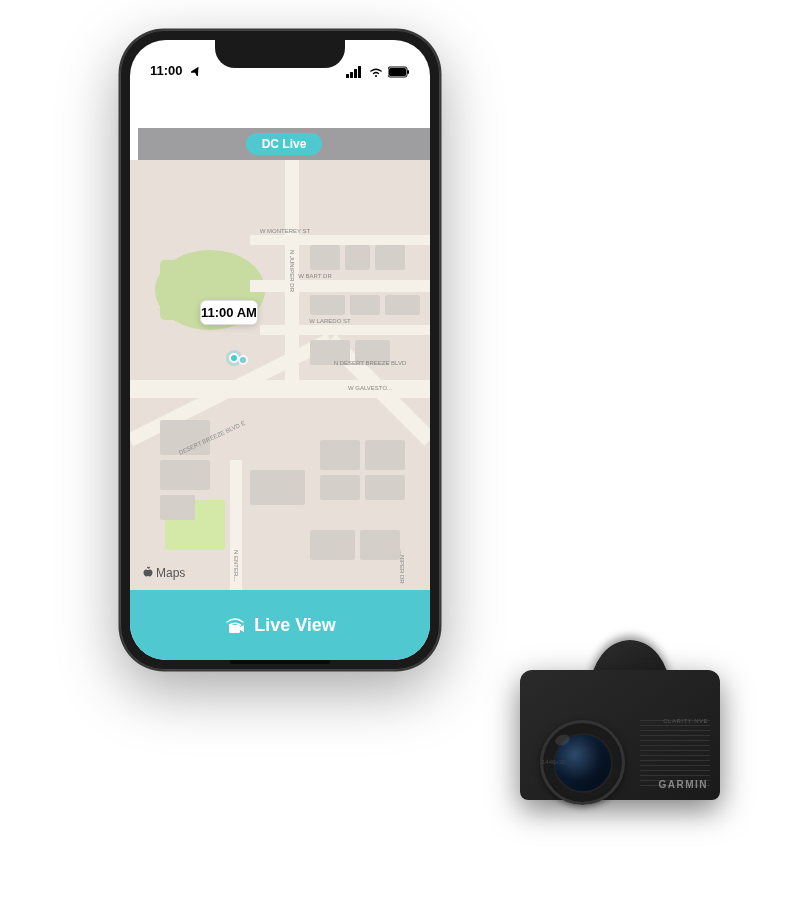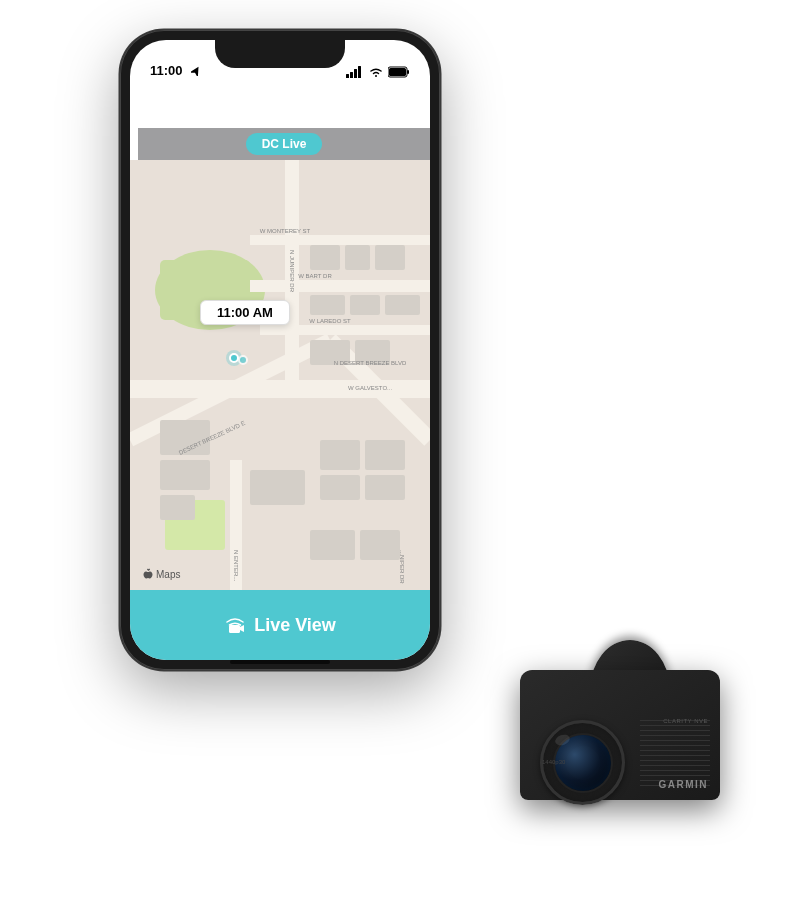--- a/index.html
+++ b/index.html
@@ -143,35 +143,35 @@
     }
 
     .map-svg {
       width: 100%; height: 100%;
     }
 
     
     .apple-maps-label {
       position: absolute;
       bottom: 10px; left: 12px;
-      font-size: 10px;
+      font-size: 12px;
       color: #555;
       display: flex;
-      align-items: center;
+      align-items: flex-start;
       gap: 2px;
     }
 
     
     .map-tooltip {
       position: absolute;
       top: 140px; left: 70px;
       background: #fff;
       border: 1px solid #ddd;
       border-radius: 6px;
-      padding: 4px 16px;
+      padding: 4px 0;
       font-size: 13px;
       font-weight: 600;
       color: #000;
       box-shadow: 0 2px 6px rgba(0,0,0,0.15);
       z-index: 20;
     }
 
     
     .location-dot-outer {
       position: absolute;

